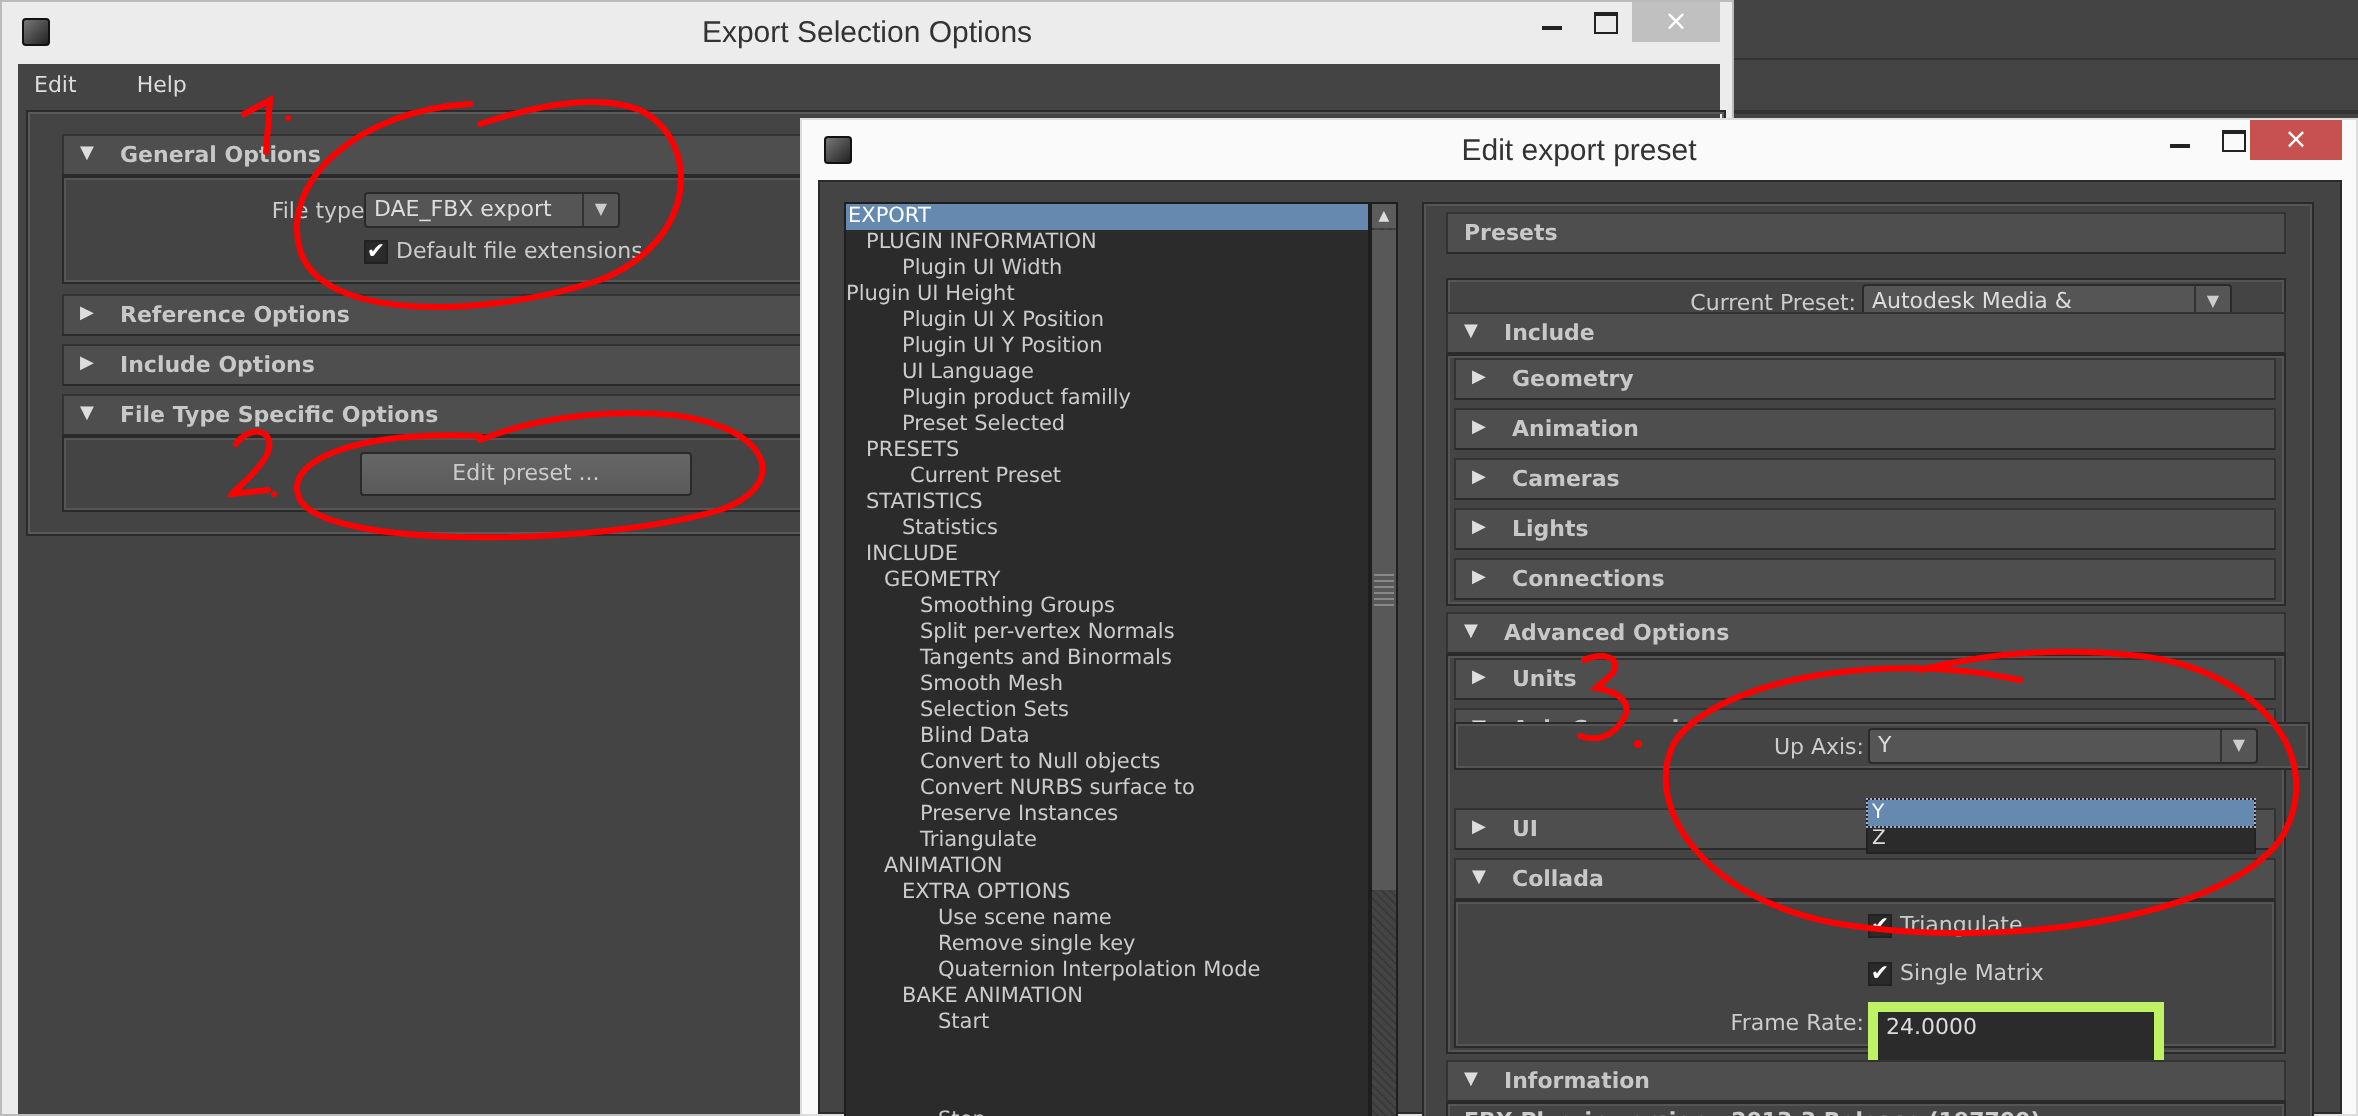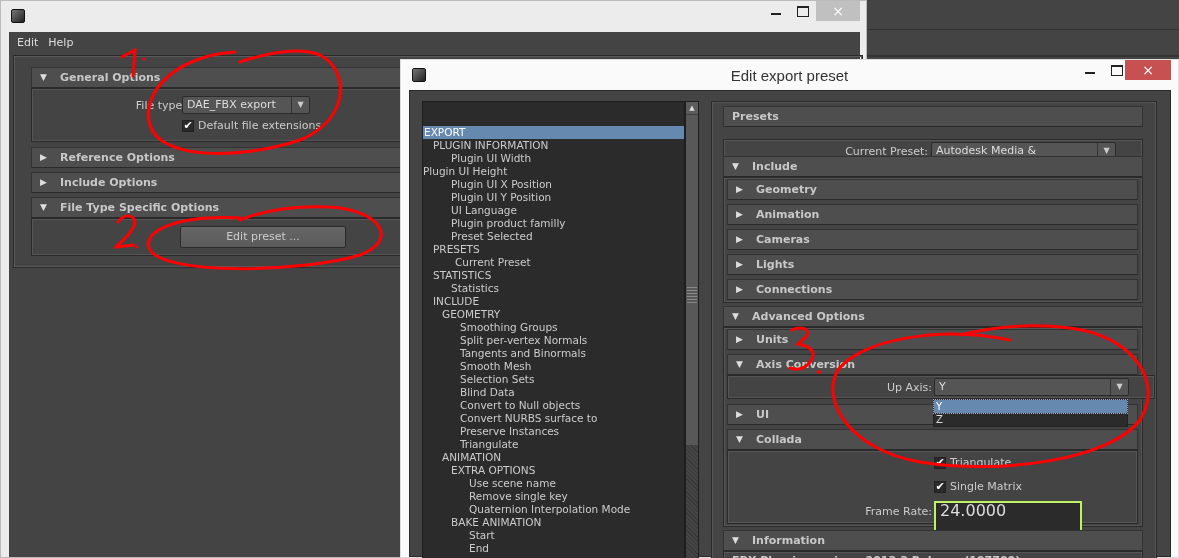--- a/index.html
+++ b/index.html
@@ -13,21 +13,21 @@
 .title{position:absolute;left:0;right:0;top:7px;text-align:center;font-family:"Liberation Sans",sans-serif;font-size:15px;color:#333}
 .appicon{position:absolute;width:14px;height:14px;background:linear-gradient(135deg,#777,#222);border:1px solid #111;border-radius:2px}
 .ctrl{position:absolute;top:0;height:20px;font-size:14px;color:#222;text-align:center;line-height:18px;font-family:"DejaVu Sans",sans-serif}
 .min{width:26px}
 .min::after{content:"";position:absolute;left:8px;top:12px;width:10px;height:2px;background:#222}
 .max::after{content:"";position:absolute;left:8px;top:5px;width:10px;height:8px;border:1px solid #222;border-top-width:2px}
 .max{width:26px}
 .close1{width:44px;background:#c0c0c0;color:#fff}
 .close2{width:46px;background:#c75050;color:#fff}
 .body1{position:absolute;left:8px;top:31px;width:851px;bottom:0;background:#444}
-.menubar{height:21px;display:flex;gap:10px;padding-left:8px;align-items:center;color:#ddd;font-size:11px}
+.menubar{height:21px;display:flex;gap:30px;padding-left:8px;align-items:center;color:#ddd;font-size:11px}
 .frame{position:absolute;border:1px solid #2b2b2b;box-shadow:inset 0 0 0 1px #5a5a5a}
 .sect{position:absolute;height:21px;background:#4e4e4e;border:1px solid #333;border-bottom-color:#2a2a2a;font-weight:bold;color:#c8c8c8;font-size:11px;line-height:19px}
 .sect .tri{position:absolute;left:8px;top:0;font-size:9px;color:#ddd}
 .sect .lbl{position:absolute;left:28px}
 .sbody{position:absolute;background:#444;border:1px solid #2a2a2a;box-shadow:inset 0 0 0 1px #555}
 .dropdown{position:absolute;height:18px;background:#555;border:1px solid #2a2a2a;border-radius:2px;color:#ddd;font-size:11px;line-height:16px;padding-left:4px}
 .dropdown .arr{position:absolute;right:0;top:0;width:18px;height:16px;border-left:1px solid #333;text-align:center;font-size:8px;line-height:16px;color:#ccc}
 .lab{position:absolute;font-size:11px;color:#ccc;text-align:right}
 .cb{position:absolute;width:12px;height:12px;background:#2a2a2a;border:1px solid #222;color:#fff;font-size:11px;line-height:10px;text-align:center}
 .cblabel{position:absolute;font-size:11px;color:#ccc}
@@ -40,36 +40,37 @@
 .tree .it{height:13px;line-height:13px;font-size:10.5px;color:#ccc;white-space:nowrap;font-family:"DejaVu Sans",sans-serif}
 .tree .it.sel{background:#6689b0;color:#fff}
 .vscroll{position:absolute;left:275px;top:10px;width:14px;height:460px;background:repeating-linear-gradient(45deg,#3a3a3a 0 1px,#444 1px 3px);border:1px solid #1e1e1e}
 .vscroll .up{position:absolute;left:0;top:0;width:12px;height:12px;background:#5c5c5c;color:#ddd;font-size:7px;text-align:center;line-height:12px}
 .vscroll .thumb{position:absolute;left:0;top:13px;width:12px;height:330px;background:#585858}
 .vscroll .grip{position:absolute;left:1px;top:172px;width:10px;height:18px;background:repeating-linear-gradient(#888 0 1px,transparent 1px 3px)}
 .rpanel{position:absolute;left:301px;top:10px;width:446px;height:470px;background:#444;border:1px solid #2a2a2a;box-shadow:inset 0 0 0 1px #555;overflow:hidden}
 .ddlist{position:absolute;background:#2b2b2b;border:1px solid #222;font-size:10px;color:#ddd}
 .ddlist .o{height:13px;line-height:13px;padding-left:2px}
 .ddlist .o.sel{background:#6689b0;color:#fff;outline:1px dotted #aac}
-.numfield{position:absolute;height:34px;background:#2b2b2b;border:2px solid #bef264;color:#ddd;font-size:16px;line-height:16px;padding-left:4px}
+.numfield{position:absolute;height:34px;background:#2b2b2b;border:5px solid #bef264;color:#ddd;font-size:11px;line-height:16px;padding-left:4px}
 .infotext{position:absolute;font-weight:bold;font-size:11px;color:#ccc;white-space:nowrap}
 
 svg.anno{position:absolute;left:0;top:0;pointer-events:none}
 </style>
 </head>
 <body>
 
 <div class="bgbar">
     <div class="l1"></div>
     <div class="l2"></div>
   </div>
 
 <div class="win1">
   <div class="tb1">
     <span class="appicon" style="left:10px;top:8px"></span>
+    <div class="title">Export Selection Options</div>
     <span class="ctrl min" style="left:762px"></span>
     <span class="ctrl max" style="left:788px"></span>
     <span class="ctrl close1" style="left:815px;line-height:20px">×</span>
   </div>
   <div class="body1">
     <div class="menubar">
       <span>Edit</span>
       <span>Help</span>
     </div>
     <div class="frame" style="left:4px;top:23px;width:850px;height:213px"></div>
@@ -109,21 +110,21 @@
 <div class="win2">
   <div class="tb2">
     <span class="appicon" style="left:11px;top:8px"></span>
     <div class="title" style="top:7px">Edit export preset</div>
     <span class="ctrl min" style="left:676px"></span>
     <span class="ctrl max" style="left:702px"></span>
     <span class="ctrl close2" style="left:724px;line-height:20px">×</span>
   </div>
   <div class="body2">
     <div class="tree" id="tree">
-        <div class="it sel" style="padding-left: 1px; margin-top: 24px;">EXPORT</div>
+        <div class="it sel" style="padding-left: 1px;">EXPORT</div>
         <div class="it" style="padding-left: 10px;">PLUGIN INFORMATION</div>
         <div class="it" style="padding-left: 28px;">Plugin UI Width</div>
         <div class="it" style="">Plugin UI Height</div>
         <div class="it" style="padding-left: 28px;">Plugin UI X Position</div>
         <div class="it" style="padding-left: 28px;">Plugin UI Y Position</div>
         <div class="it" style="padding-left: 28px;">UI Language</div>
         <div class="it" style="padding-left: 28px;">Plugin product familly</div>
         <div class="it" style="padding-left: 28px;">Preset Selected</div>
         <div class="it" style="padding-left: 10px;">PRESETS</div>
         <div class="it" style="padding-left: 32px;">Current Preset</div>
@@ -141,21 +142,20 @@
         <div class="it" style="padding-left: 37px;">Convert NURBS surface to</div>
         <div class="it" style="padding-left: 37px;">Preserve Instances</div>
         <div class="it" style="padding-left: 37px;">Triangulate</div>
         <div class="it" style="padding-left: 19px;">ANIMATION</div>
         <div class="it" style="padding-left: 28px;">EXTRA OPTIONS</div>
         <div class="it" style="padding-left: 46px;">Use scene name</div>
         <div class="it" style="padding-left: 46px;">Remove single key</div>
         <div class="it" style="padding-left: 46px;">Quaternion Interpolation Mode</div>
         <div class="it" style="padding-left: 28px;">BAKE ANIMATION</div>
         <div class="it" style="padding-left: 46px;">Start</div>
-        <div class="it" style="padding-left: 46px;">End</div>
         <div class="it" style="padding-left: 46px; margin-top: 36px;">Step</div>
       </div>
     <div class="vscroll">
       <div class="up">▲</div>
       <div class="thumb">
           <div class="grip"></div>
         </div>
     </div>
 
     <div class="rpanel">
@@ -203,21 +203,21 @@
       </div>
       <div class="sbody" style="left:11px;top:225px;width:420px;height:200px"></div>
       <div class="sect" style="left:15px;top:227px;width:411px">
         <span class="tri">▶</span>
         <span class="lbl">Units</span>
       </div>
       <div class="sect" style="left:15px;top:252px;width:411px">
         <span class="tri">▼</span>
         <span class="lbl">Axis Conversion</span>
       </div>
-      <div class="sbody" style="left:15px;top:273px;width:428px;height:24px">
+      <div class="sbody" style="left:15px;top:259px;width:428px;height:24px">
         <span class="lab" style="left:100px;top:5px;width:104px">Up Axis:</span>
         <div class="dropdown" style="left:206px;top:2px;width:195px">
           <span>Y</span>
           <span class="arr">▼</span>
         </div>
       </div>
       <div class="sect" style="left:15px;top:302px;width:411px">
         <span class="tri">▶</span>
         <span class="lbl">UI</span>
       </div>

